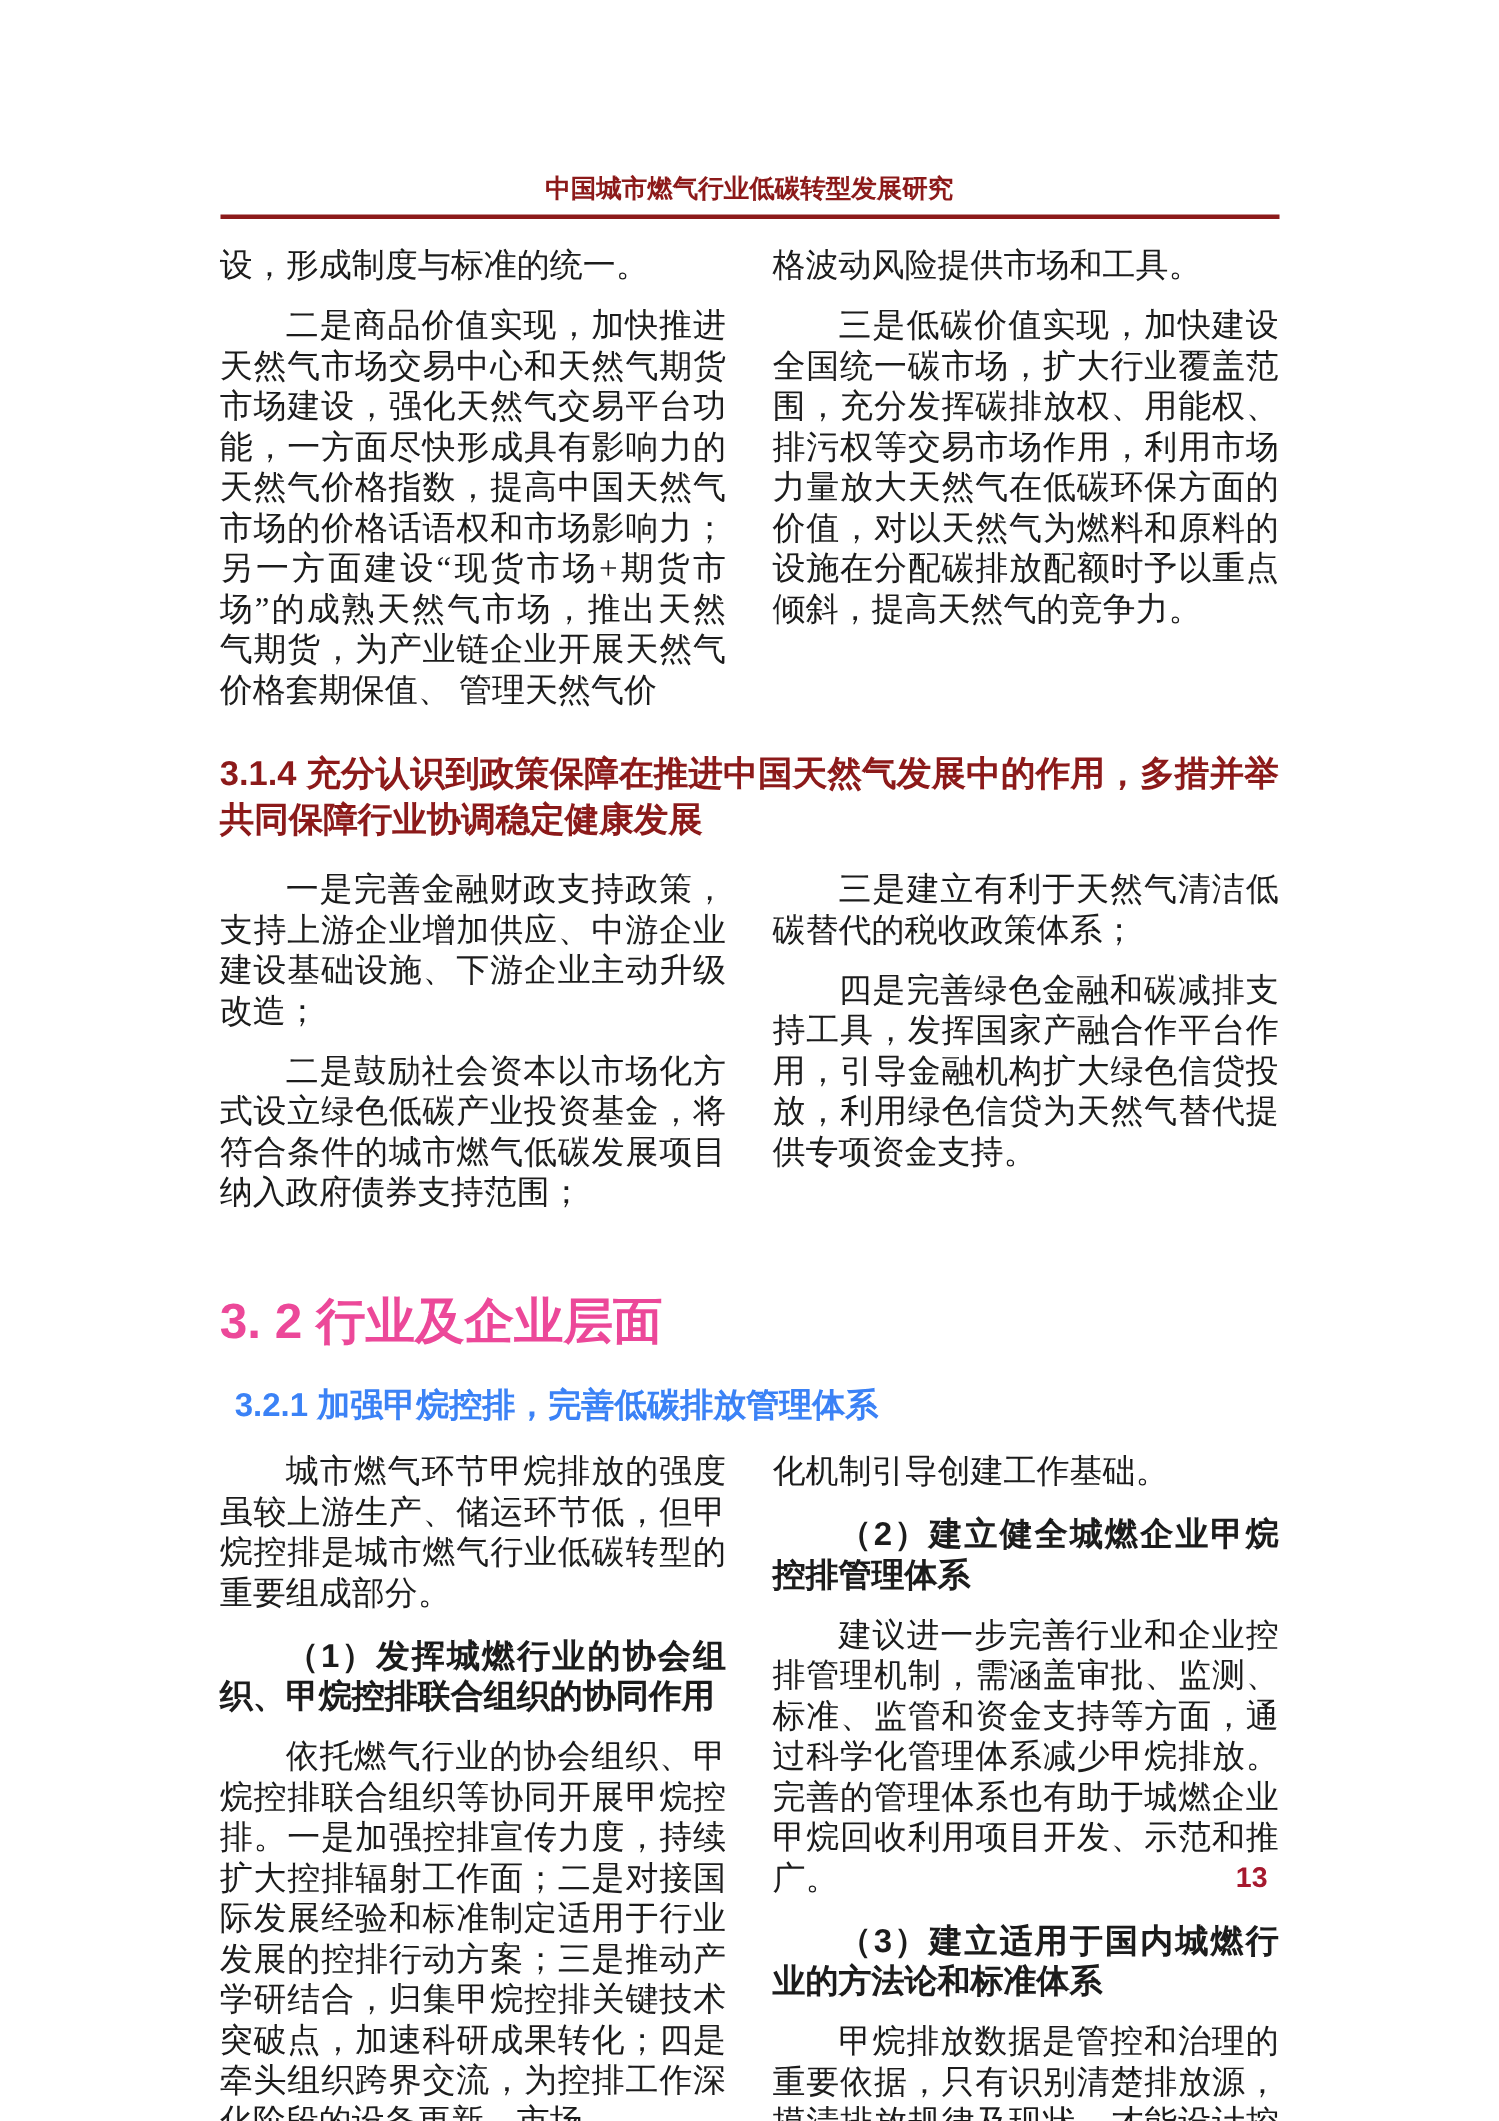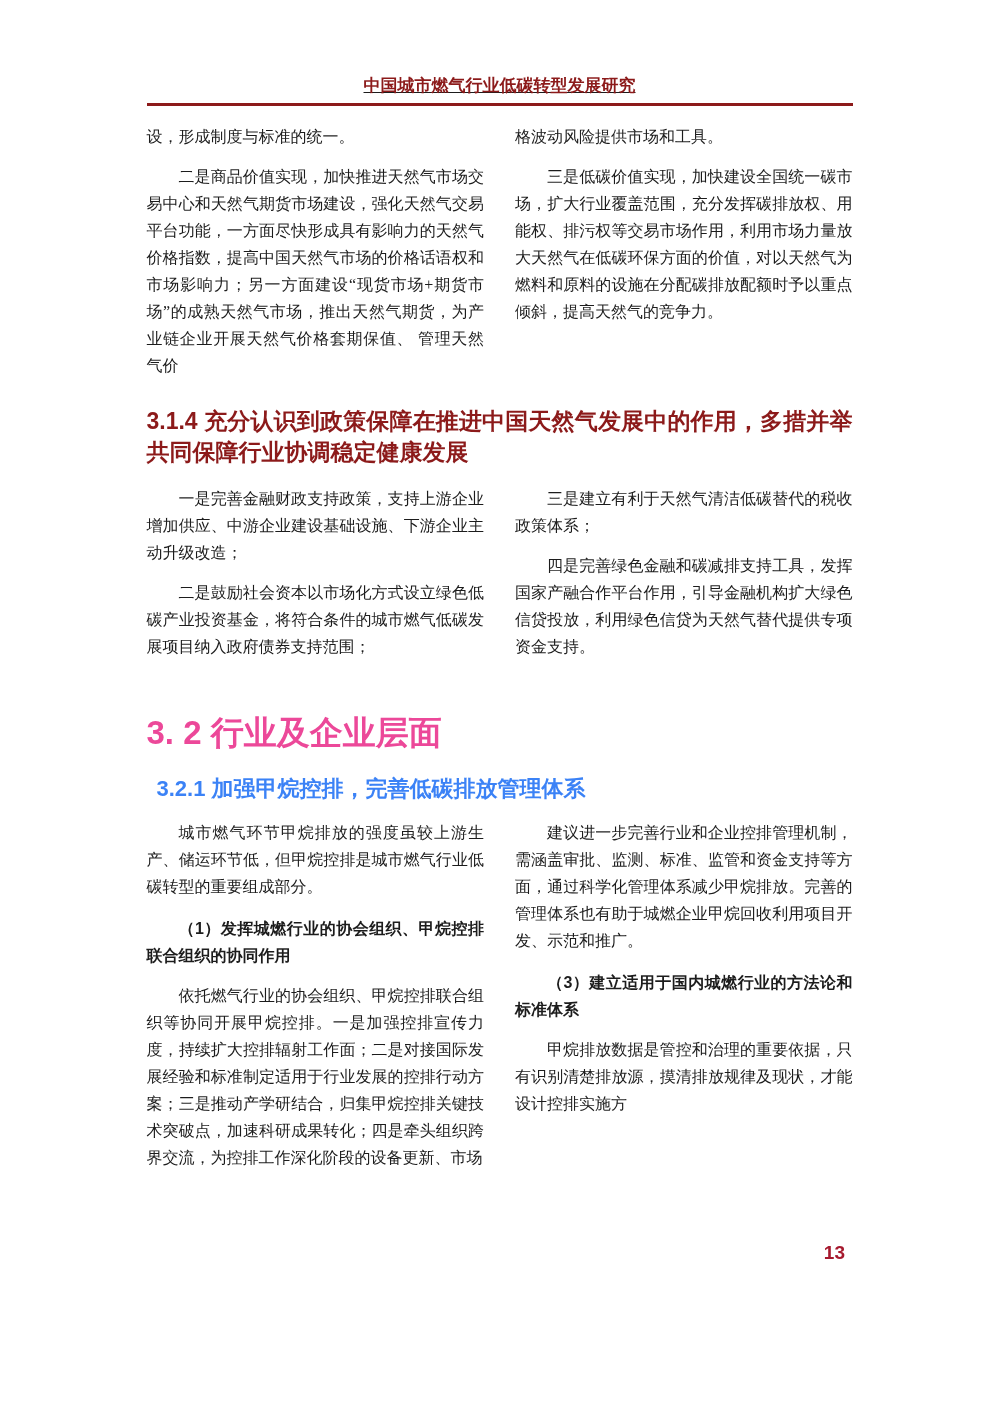--- a/index.html
+++ b/index.html
@@ -5,39 +5,39 @@
   html, body { margin: 0; padding: 0; }
   body {
     width: 999px; height: 1414px;
     background: #ffffff;
     position: relative;
     overflow: hidden;
     font-family: "Liberation Serif", "DejaVu Serif", serif;
     color: #1c1c1c;
   }
   .content { width: 706px; margin: 0 auto; }
-  .page-header { padding-top: 76px; text-decoration: underline; }
+  .page-header { padding-top: 116px; }
   .page-header .title {
     text-align: center;
     font-family: "Liberation Sans", "DejaVu Sans", sans-serif;
     font-weight: bold;
     font-size: 17px;
     line-height: 20px;
     color: #8c1a1a;
   }
   .page-header .rule {
     margin-top: 7px;
     border-bottom: 3px solid #8c1a1a;
     height: 0;
   }
   .cols { display: flex; gap: 31px; margin-top: 17px; }
   .col { flex: 1; text-align: justify; }
   .col p {
     margin: 13px 0 0 0;
-    font-size: 16px;
+    font-size: 22px;
     line-height: 27px;
     text-indent: 2em;
   }
   .col p:first-child { margin-top: 0; }
   .col p.cont { text-indent: 0; }
   .col p.phead {
     font-weight: bold;
     font-family: "Liberation Sans", "DejaVu Sans", sans-serif;
     margin-top: 15px;
   }
@@ -114,20 +114,22 @@
 
   <div class="h321">3.2.1 加强甲烷控排，完善低碳排放管理体系</div>
 
   <div class="cols">
     <div class="col">
         <p>城市燃气环节甲烷排放的强度虽较上游生产、储运环节低，但甲烷控排是城市燃气行业低碳转型的重要组成部分。</p>
         <p class="phead">（1）发挥城燃行业的协会组织、甲烷控排联合组织的协同作用</p>
         <p>依托燃气行业的协会组织、甲烷控排联合组织等协同开展甲烷控排。一是加强控排宣传力度，持续扩大控排辐射工作面；二是对接国际发展经验和标准制定适用于行业发展的控排行动方案；三是推动产学研结合，归集甲烷控排关键技术突破点，加速科研成果转化；四是牵头组织跨界交流，为控排工作深化阶段的设备更新、市场</p>
       </div>
     <div class="col">
+        <p class="cont">化机制引导创建工作基础。</p>
+        <p class="phead">（2）建立健全城燃企业甲烷控排管理体系</p>
         <p>建议进一步完善行业和企业控排管理机制，需涵盖审批、监测、标准、监管和资金支持等方面，通过科学化管理体系减少甲烷排放。完善的管理体系也有助于城燃企业甲烷回收利用项目开发、示范和推广。</p>
         <p class="phead">（3）建立适用于国内城燃行业的方法论和标准体系</p>
         <p>甲烷排放数据是管控和治理的重要依据，只有识别清楚排放源，摸清排放规律及现状，才能设计控排实施方</p>
       </div>
   </div>
 
 </div>
 
 <div class="pagenum">13</div>
 

